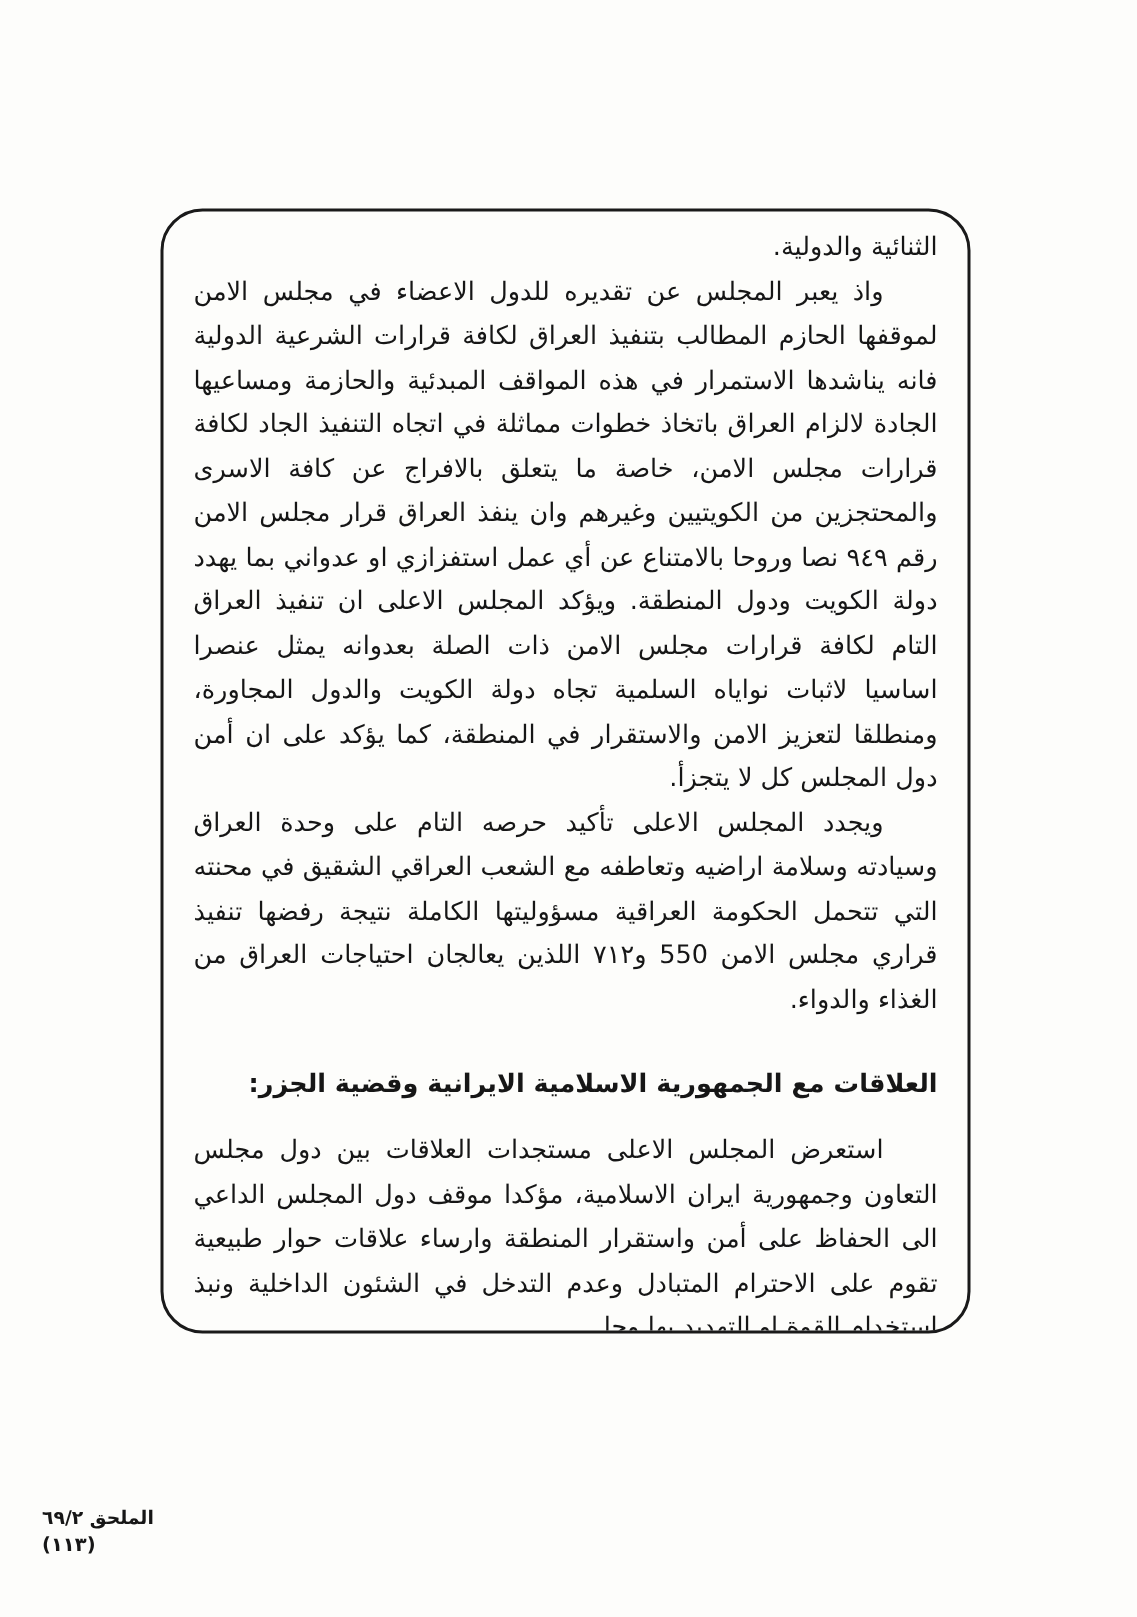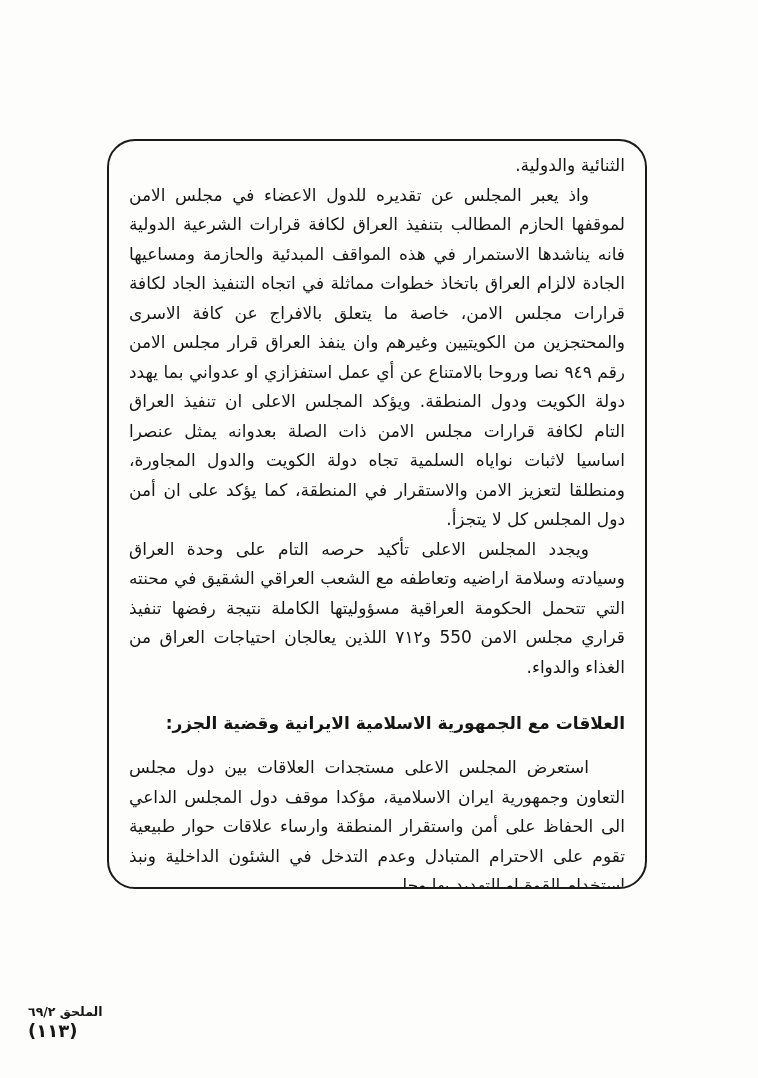--- a/index.html
+++ b/index.html
@@ -54,21 +54,21 @@
     text-align: left;
     direction: rtl;
     margin-left: 28px;
   }
   .annex {
     font-size: 12.5px;
     font-weight: bold;
     line-height: 17px;
   }
   .pagenum {
-    font-size: 18px;
+    font-size: 13px;
     font-weight: bold;
     line-height: 17px;
     margin-top: 2px;
   }
 </style>
 </head>
 <body>
 
 <div class="page">
 

